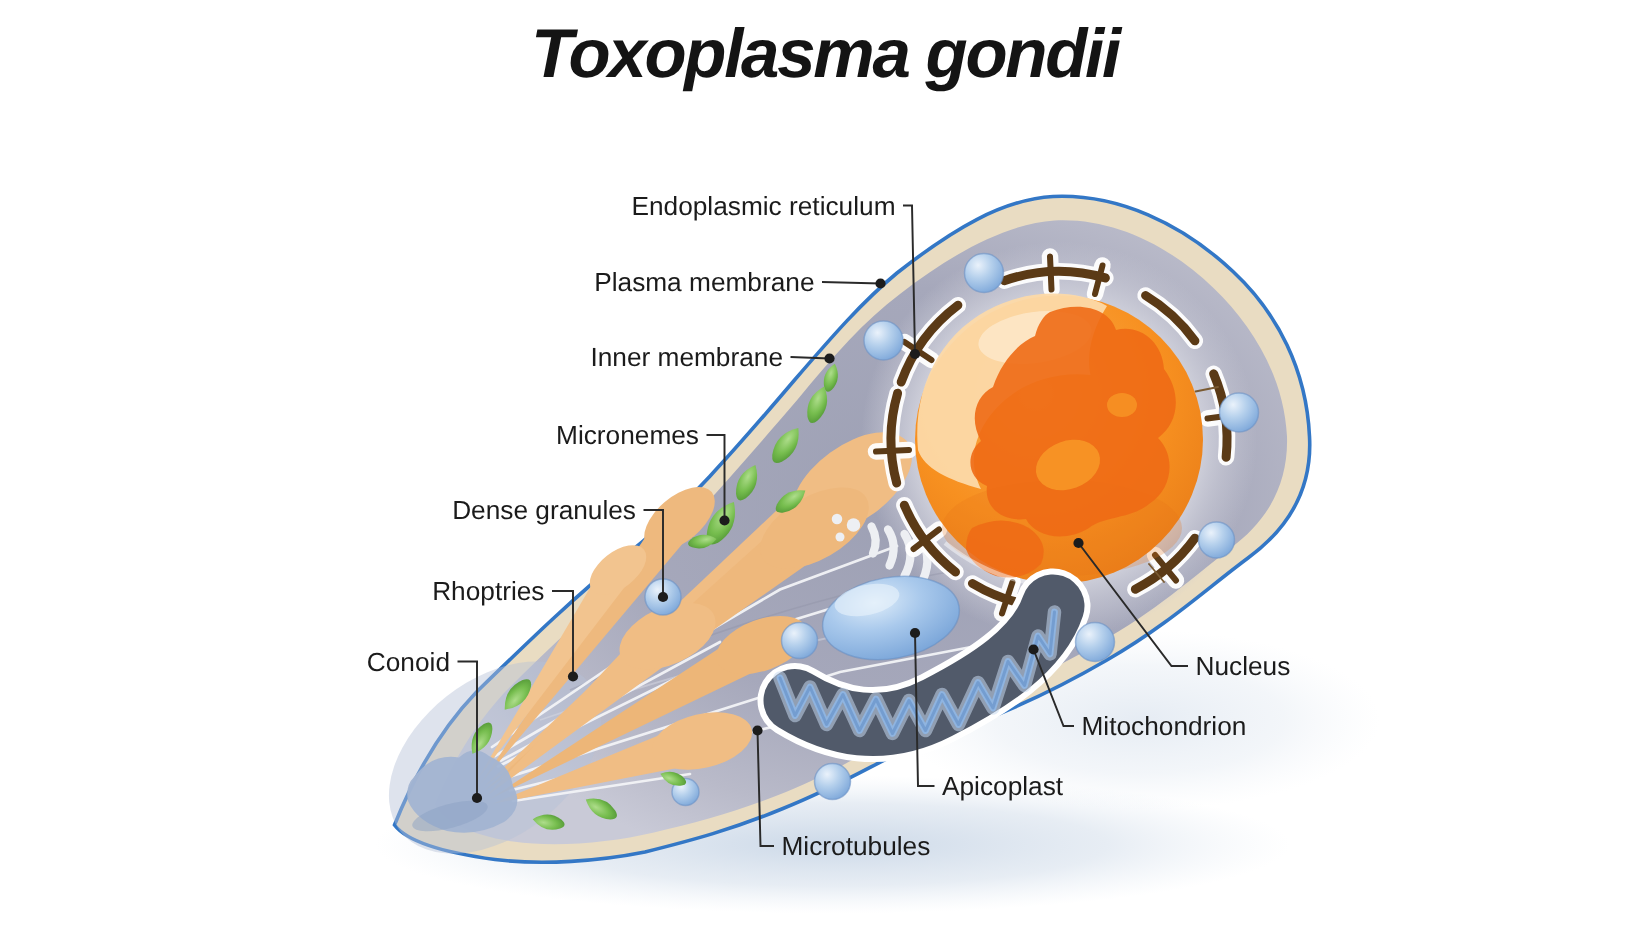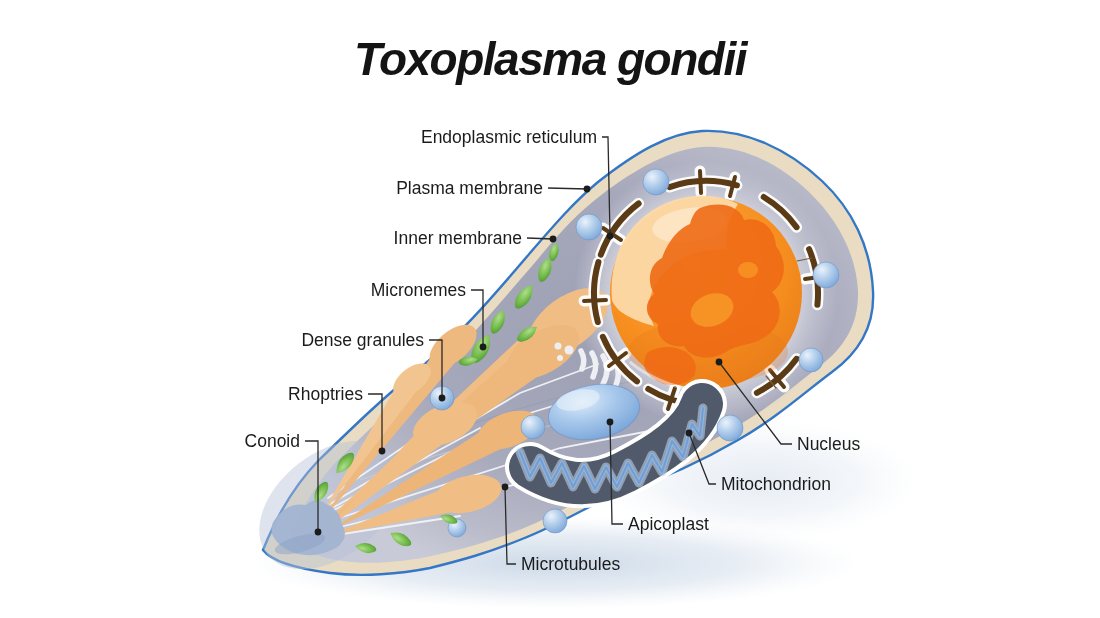--- a/index.html
+++ b/index.html
@@ -1,19 +1,19 @@
 <!DOCTYPE html>
 <html><head>
 <meta charset="utf-8">
 <style>
   html,body{margin:0;padding:0;background:#fff;}
   .stage{position:relative;width:1100px;height:618px;background:#fff;overflow:hidden;
          font-family:"Liberation Sans", sans-serif;}
   .title{position:absolute;top:8px;left:0;width:100%;text-align:center;
-         font-size:46px;font-weight:bold;font-style:italic;letter-spacing:-1.5px;color:#141414;margin-top:24px;}
+         font-size:46px;font-weight:bold;font-style:italic;letter-spacing:-1.5px;color:#141414;}
   svg{position:absolute;top:0;left:0;}
   .lbl{font-size:17.5px;}
 </style>
 </head>
 <body>
 
 <div class="stage">
   <div class="title">Toxoplasma gondii</div>
 
   <svg viewBox="0 0 1100 618" width="1100" height="618">

